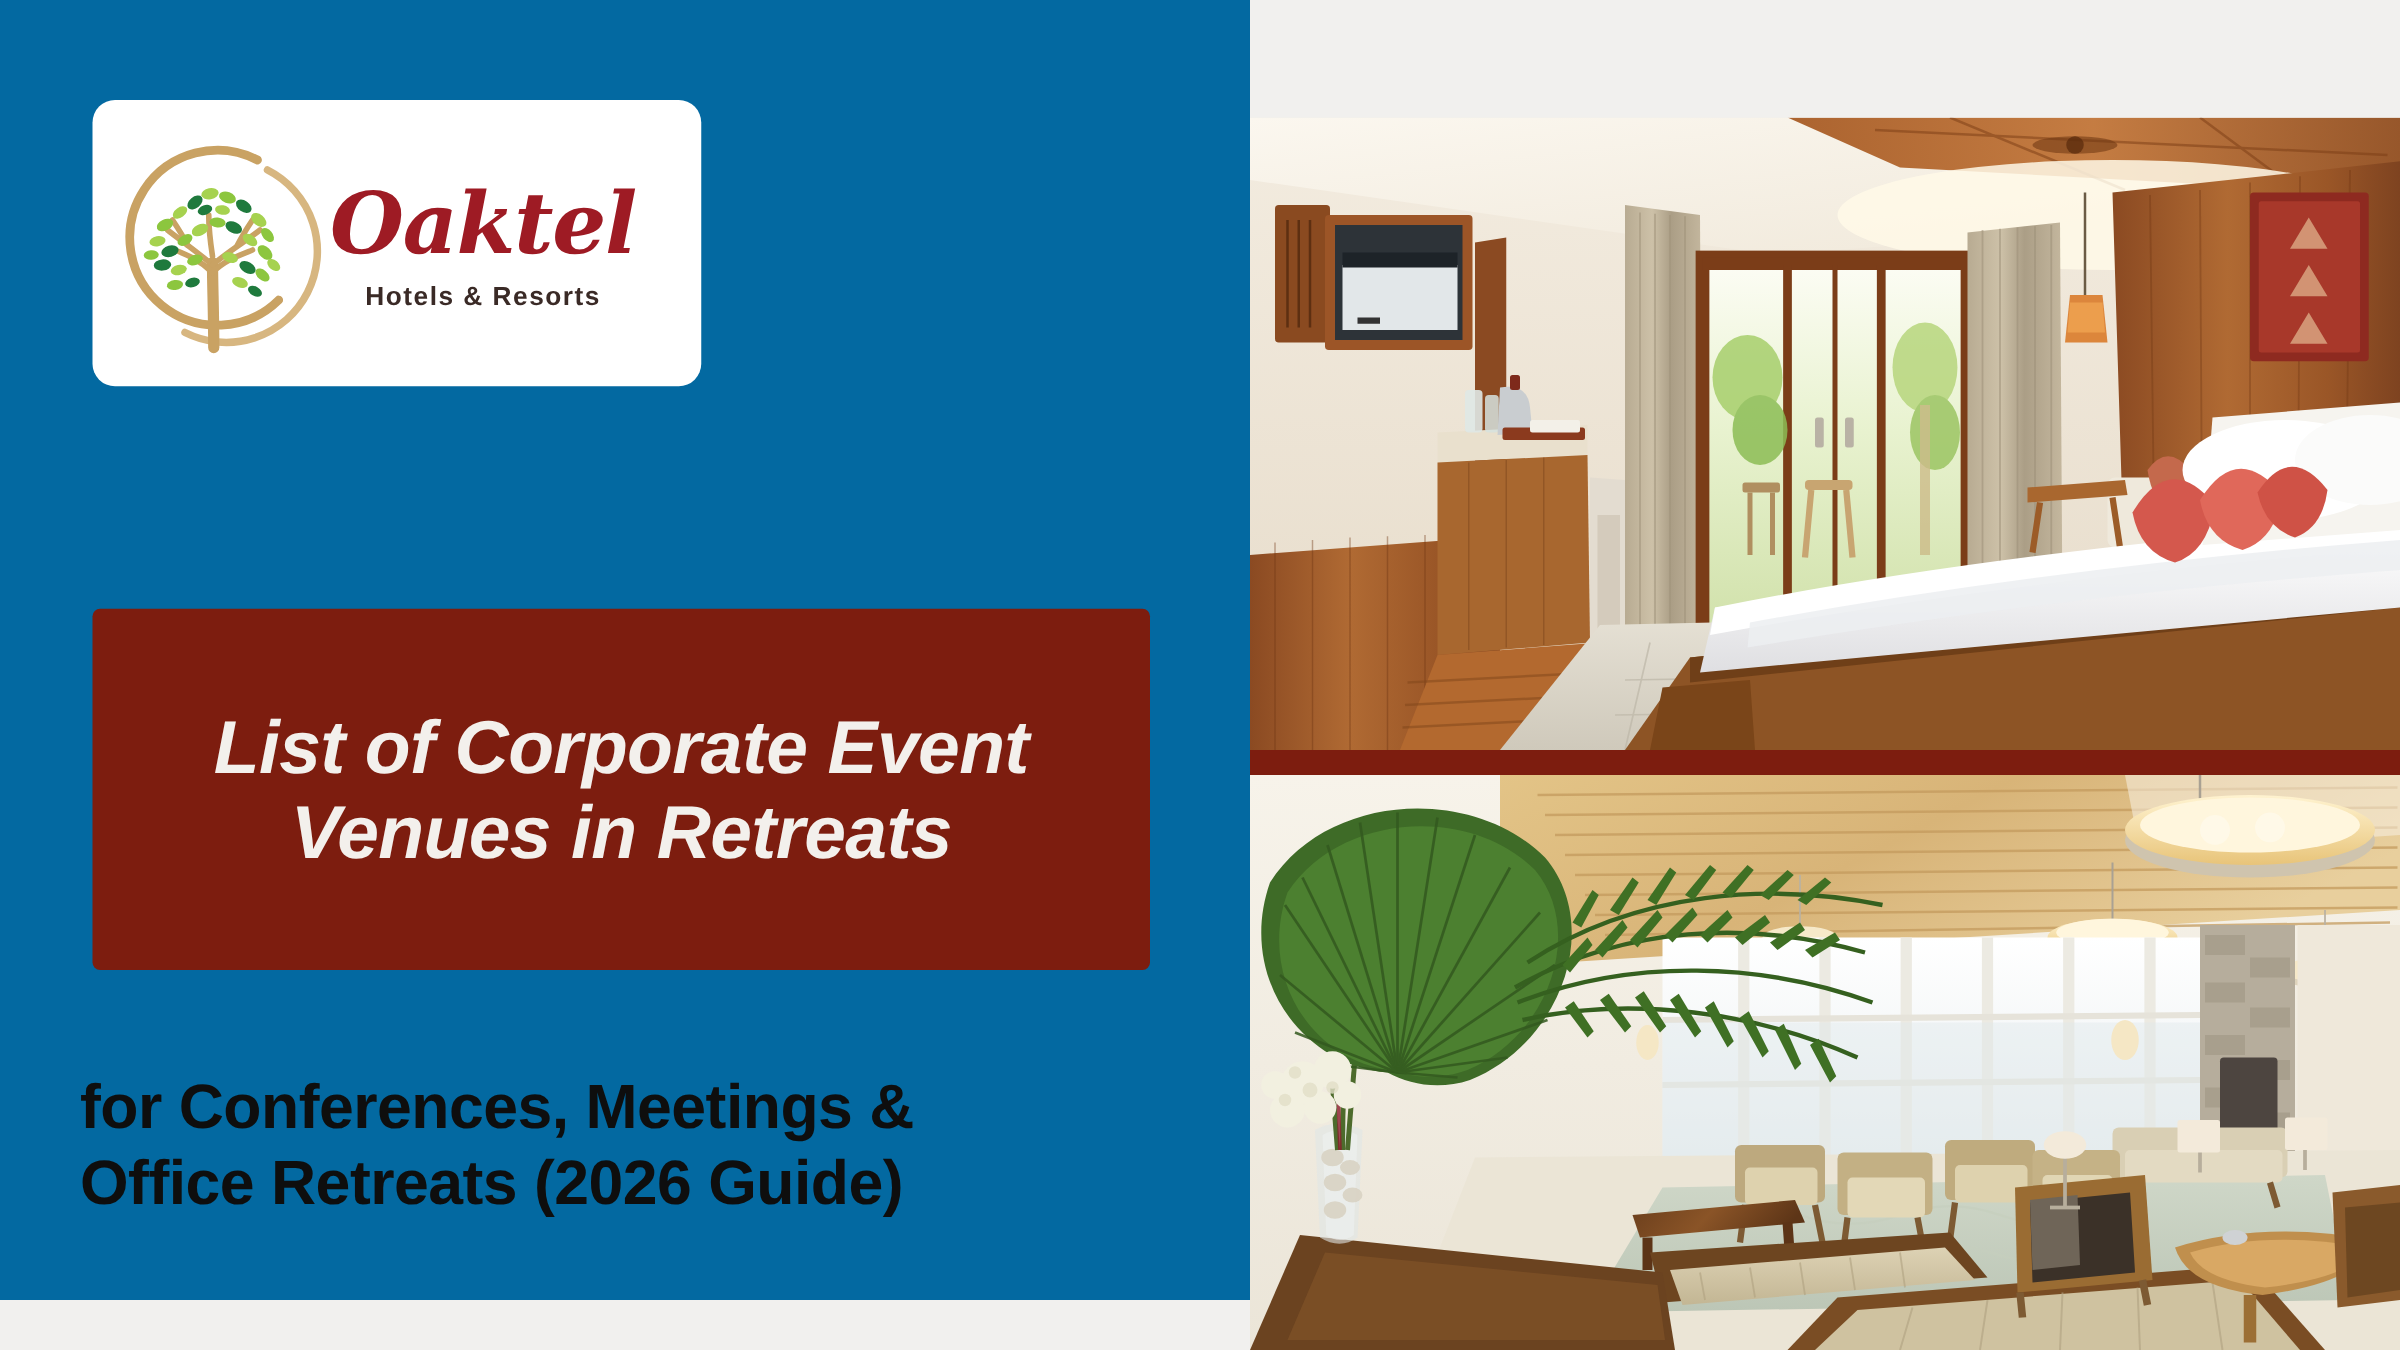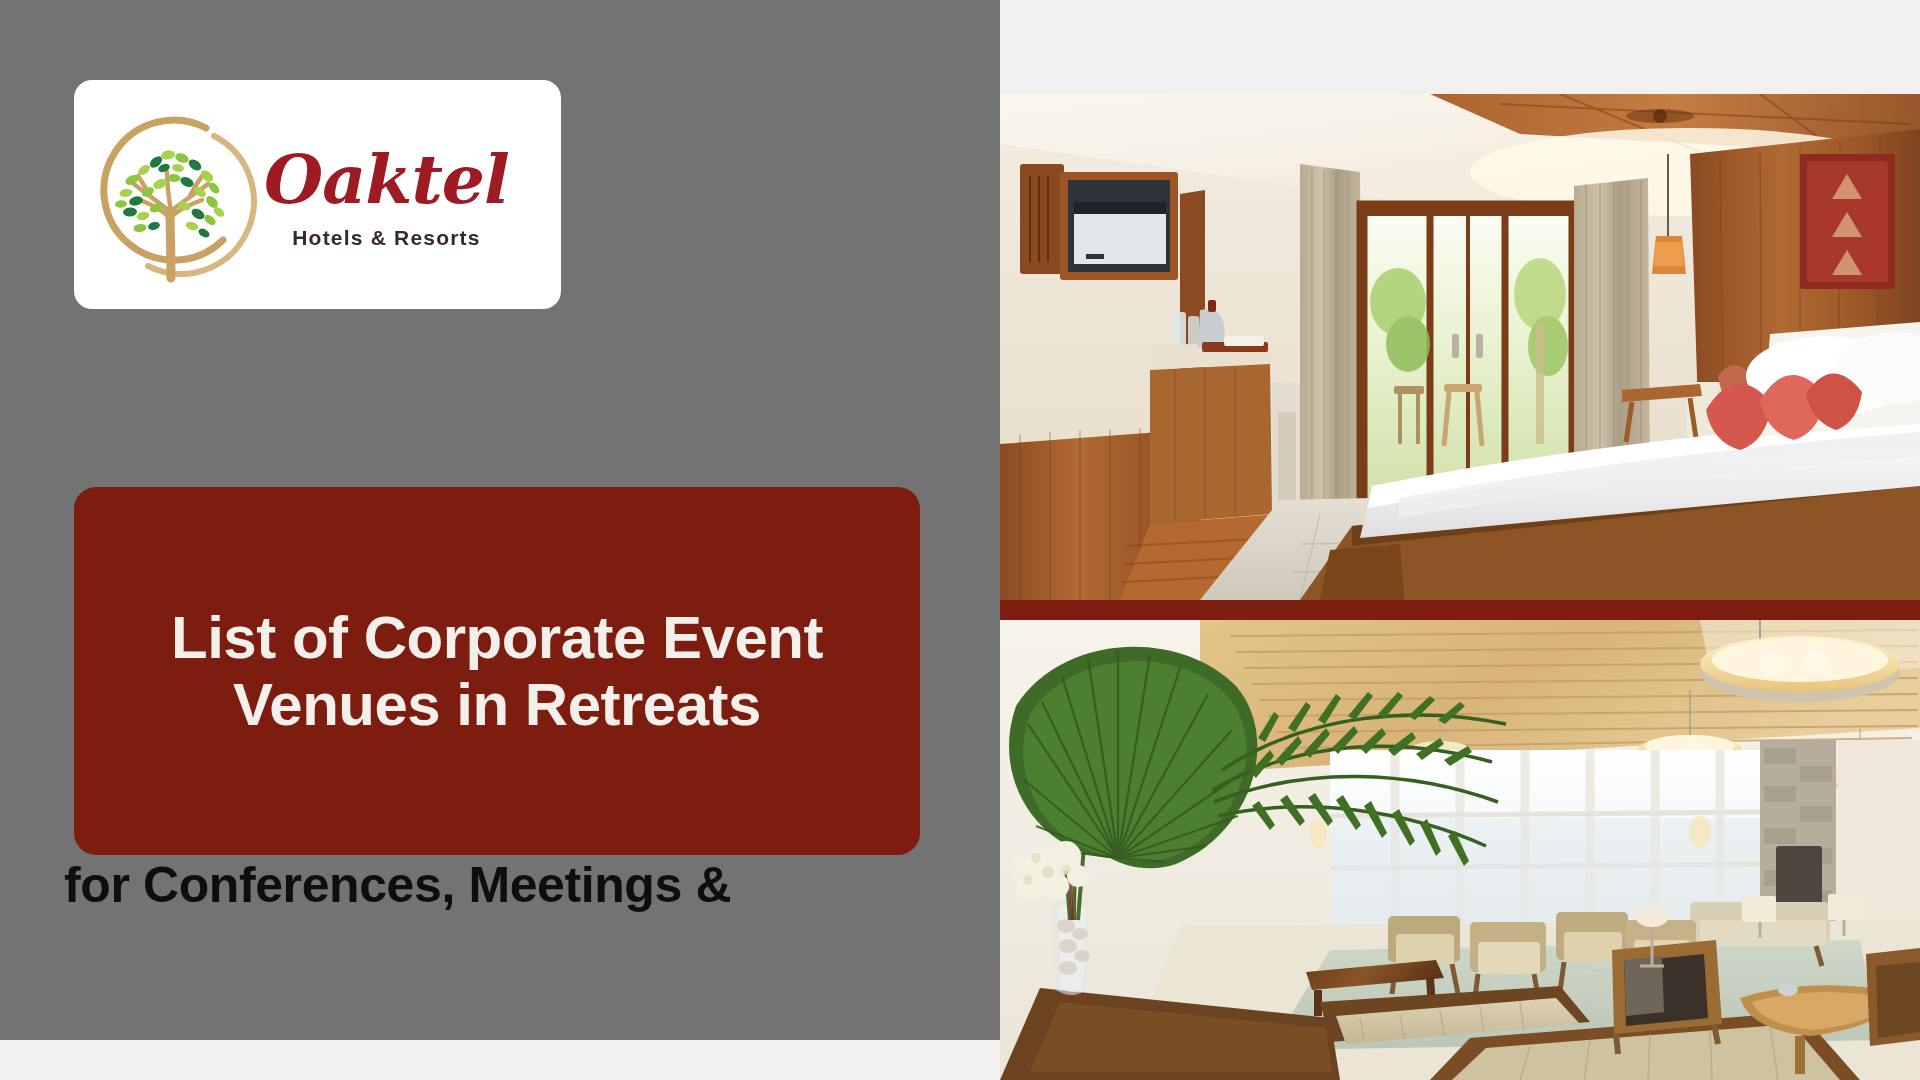--- a/index.html
+++ b/index.html
@@ -6,21 +6,21 @@
   html,body{ width:1920px; height:1080px; overflow:hidden; }
   body{
     background:#f1f0ee;
     font-family:"Liberation Sans", sans-serif;
     position:relative;
   }
 
   
   #left-column{
     position:absolute; left:0; top:0; width:1000px; height:1080px;
-    background:#737373;
+    background:#0369a1;
   }
 
   
   #logo-card{
     position:absolute; left:74px; top:80px;
     width:487px; height:229px;
     background:#ffffff;
     border-radius:18px;
     display:flex; align-items:center;
     padding-left:14px;
@@ -50,24 +50,24 @@
     font-weight:700; font-size:21px;
     letter-spacing:1.2px;
     color:#3a2a26;
     margin-top:14px;
     white-space:nowrap;
   }
 
   
   #title-banner{
     position:absolute; left:74px; top:487px;
-    width:846px; height:368px;
+    width:846px; height:289px;
     background:#7d1d0f;
-    border-radius:22px;
-    display:flex; align-items:center; justify-content:center;
+    border-radius:6px;
+    display:flex; align-items:center; justify-content:center;font-style:italic;
   }
   #title-text{
     color:#f3f0ec;
     font-family:"Liberation Sans", sans-serif;
     font-weight:700;
     font-size:60px;
     line-height:1.12;
     text-align:center;
     letter-spacing:-0.5px;
     padding:0 28px;
@@ -177,20 +177,21 @@
 
   <div id="title-banner">
     <div id="title-text">
       <span>List of Corporate Event</span><br>
       <span>Venues in Retreats</span>
     </div>
   </div>
 
   <div id="subtitle">
     <span>for Conferences, Meetings &amp;</span><br>
+    <span>Office Retreats (2026 Guide)</span>
   </div>
 
   <div id="bg-bottom"></div>
 </div>
 
 <div id="right-column">
 
   <div class="photo" id="photo-room">
     <svg viewBox="0 0 920 506" xmlns="http://www.w3.org/2000/svg" preserveAspectRatio="xMidYMid slice">
       <defs>

